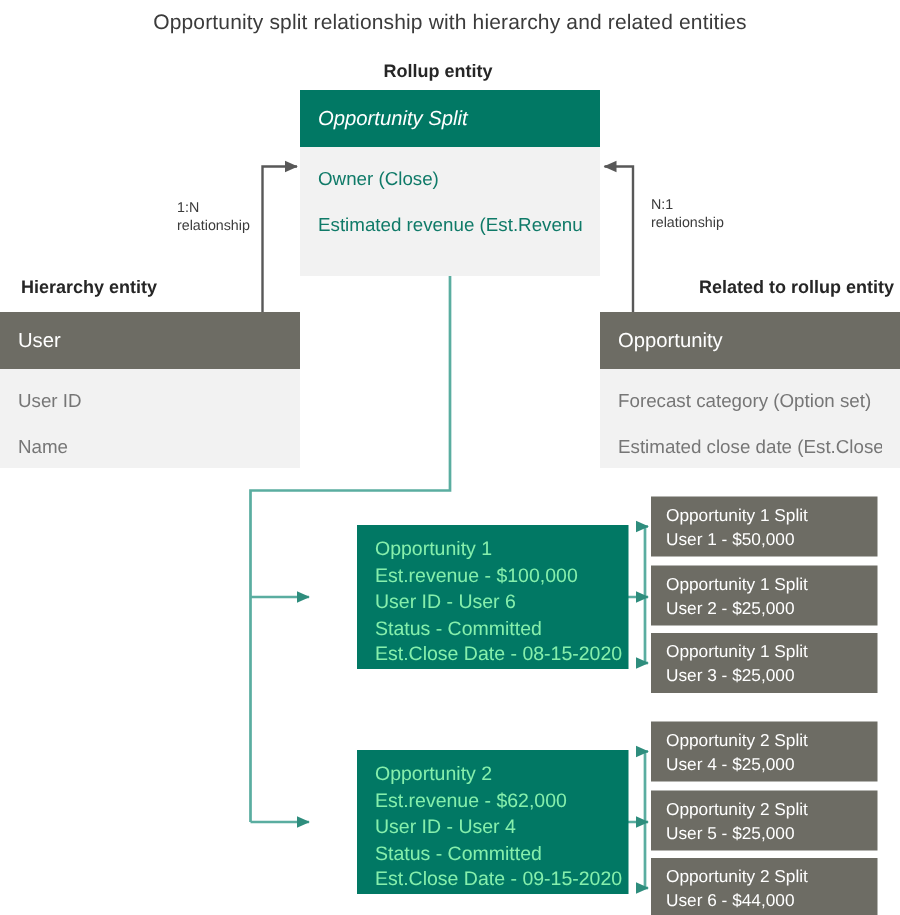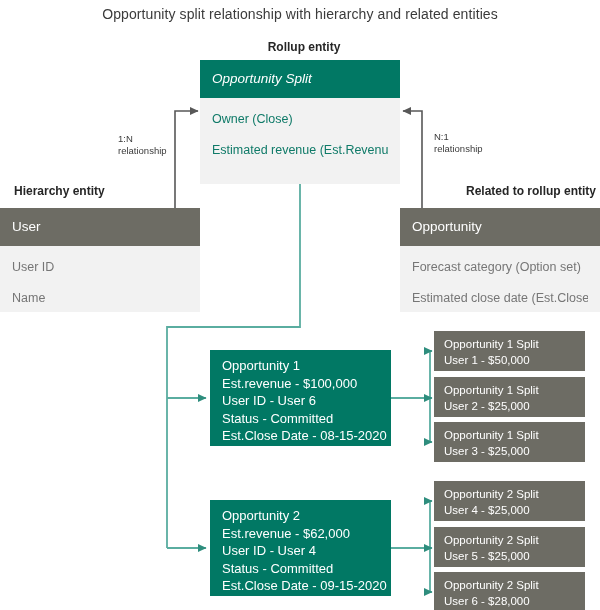--- a/index.html
+++ b/index.html
@@ -46,21 +46,21 @@
     color: #3b3b3b;
     letter-spacing: 0.1px;
   }
 
   .section-label {
     position: absolute;
     font-size: 12px;
     font-weight: bold;
     color: #262626;
   }
-  .section-label.rollup { left: 204px; top: 40px; width: 200px; text-align: center; }
+  .section-label.rollup { left: 192px; top: 40px; width: 200px; text-align: center; }
   .section-label.hierarchy { left: 14px; top: 184px; }
   .section-label.related { left: 448px; top: 184px; width: 148px; text-align: right; }
 
   
   .entity {
     position: absolute;
     box-sizing: border-box;
   }
   .entity .ent-header {
     box-sizing: border-box;
@@ -109,24 +109,25 @@
     color: #3b3b3b;
   }
   .rel-label.left { left: 118px; top: 133px; }
   .rel-label.right { left: 434px; top: 131px; }
 
   
   .opp-card {
     position: absolute;
     box-sizing: border-box;
     background: #017864;
-    color: #ffffff;
+    color: #86efac;
     padding: 7px 10px 8px 12px;
     font-size: 13px;
     line-height: 17.6px;
+    margin-left: 28px;
   }
   .opp-card.opp1 { left: 210px; top: 350px; width: 181px; height: 96px; }
   .opp-card.opp2 { left: 210px; top: 500px; width: 181px; height: 96px; }
   .opp-card .line { white-space: nowrap; }
 
   
   .split-card {
     position: absolute;
     box-sizing: border-box;
     background: #6d6c64;
@@ -265,17 +266,17 @@
     <div class="split-card" style="left:434px; top:481px;">
       <div class="line">Opportunity 2 Split</div>
       <div class="line">User 4 - $25,000</div>
     </div>
     <div class="split-card" style="left:434px; top:527px;">
       <div class="line">Opportunity 2 Split</div>
       <div class="line">User 5 - $25,000</div>
     </div>
     <div class="split-card" style="left:434px; top:572px;">
       <div class="line">Opportunity 2 Split</div>
-      <div class="line">User 6 - $28,000</div>
+      <div class="line">User 6 - $44,000</div>
     </div>
 
   </div>
 </div>
 
 </body></html>

